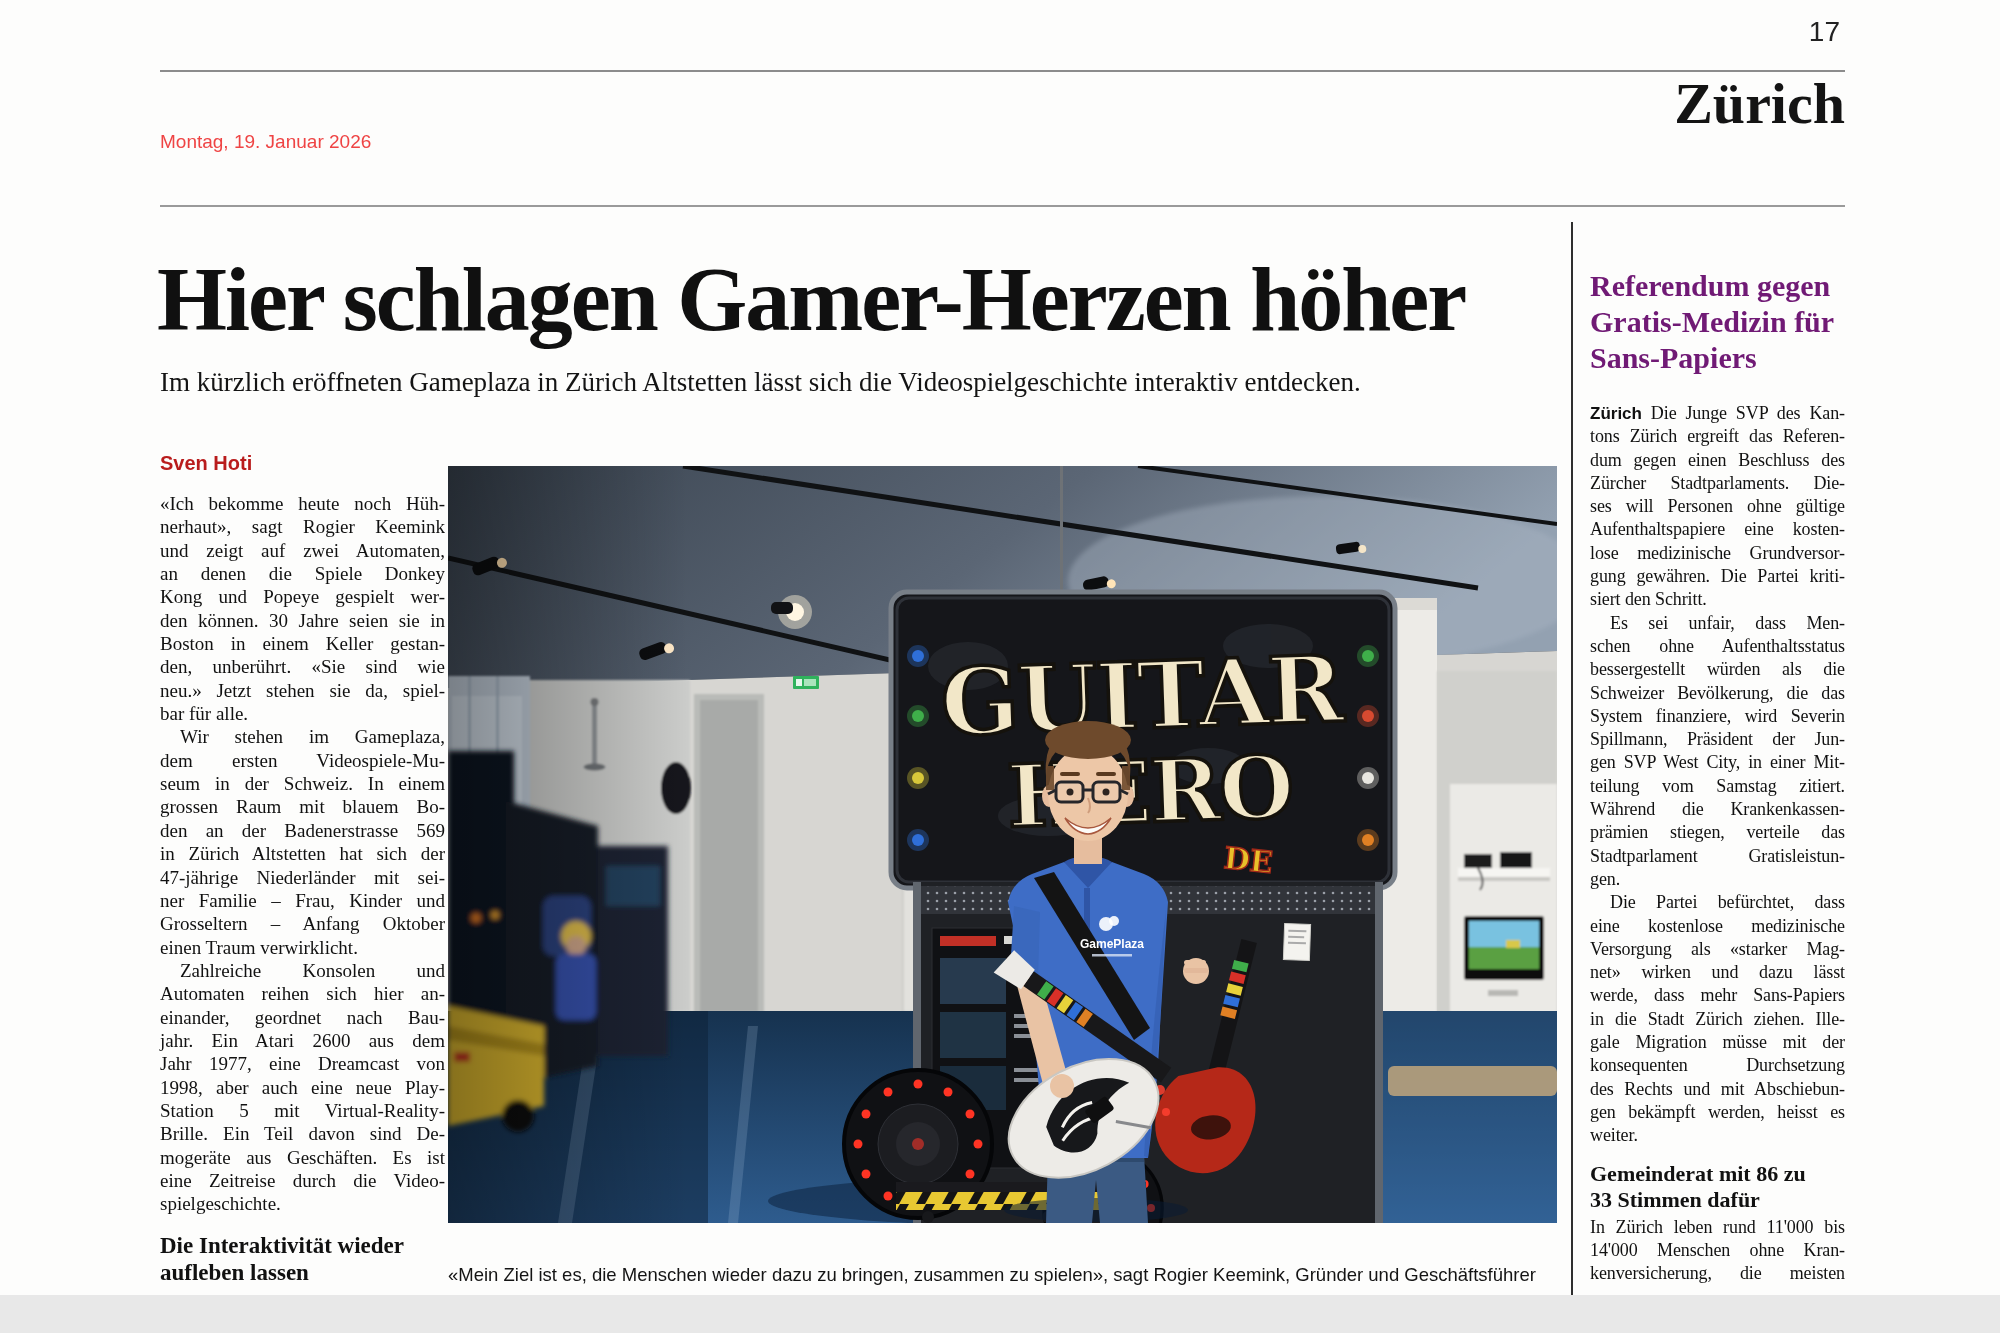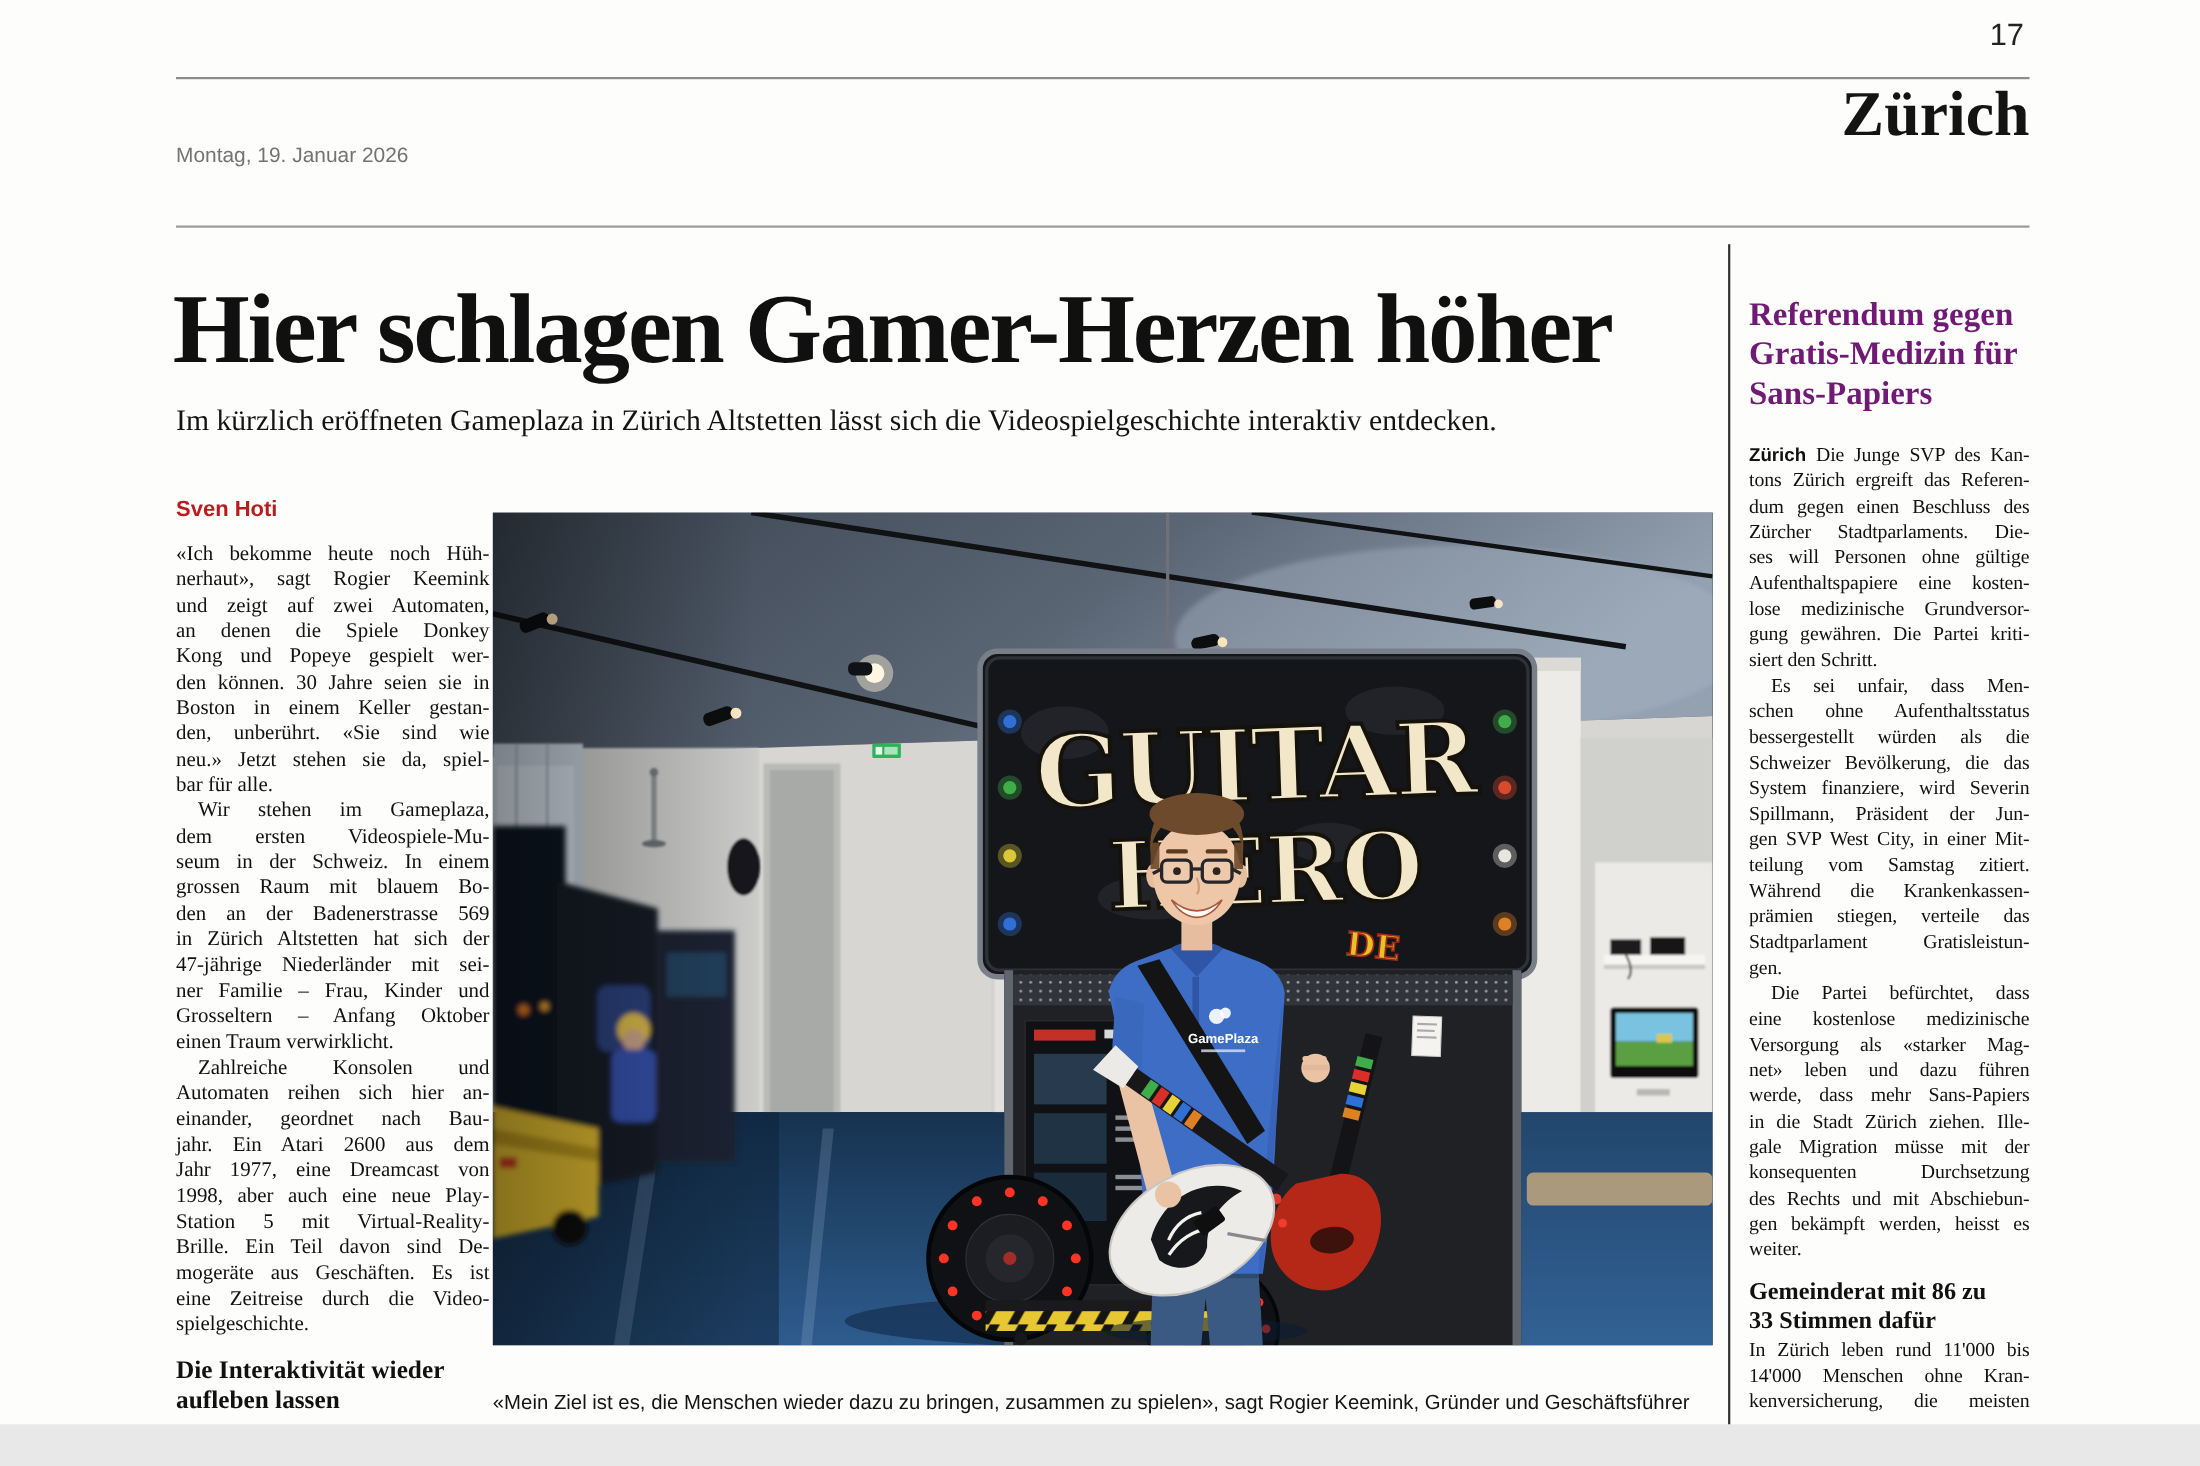--- a/index.html
+++ b/index.html
@@ -2,21 +2,21 @@
 <html><head>
 <meta charset="utf-8">
 <style>
   html,body{margin:0;padding:0;background:#e8e8e8;}
   #page{position:relative;width:2000px;height:1295px;background:#fdfdfc;overflow:hidden;
         font-family:"Liberation Serif",serif;color:#111;}
   .abs{position:absolute;}
   
   #pagenum{top:16px;right:160px;font:28px/32px "Liberation Sans",sans-serif;color:#222;}
   #rule-top{top:70px;left:160px;right:155px;height:2px;background:#8c8c8c;}
-  #dateline{top:131px;left:160px;font:19px/22px "Liberation Sans",sans-serif;color:#737373;}
+  #dateline{top:131px;left:160px;font:19px/22px "Liberation Sans",sans-serif;color:#ef4444;}
   #section-title{top:74px;right:155px;font:bold 58px/60px "Liberation Serif",serif;color:#141414;}
   #rule-section{top:205px;left:160px;right:155px;height:2px;background:#9a9a9a;}
   
   #headline{top:252px;left:157px;width:1420px;font:bold 90px/96px "Liberation Serif",serif;
             letter-spacing:-2px;white-space:nowrap;color:#101010;}
   #subheadline{top:366px;left:160px;width:1400px;font:27px/32px "Liberation Serif",serif;color:#141414;}
   #byline{top:451px;left:160px;font:bold 20px/24px "Liberation Sans",sans-serif;color:#b91c1c;}
   #col-left{top:492px;left:160px;width:285px;}
   
   .bl{text-align:justify;text-align-last:justify;}
@@ -483,21 +483,21 @@
         <div class="bl jl">Spillmann, Präsident der Jun-</div>
         <div class="bl jl">gen SVP West City, in einer Mit-</div>
         <div class="bl jl">teilung vom Samstag zitiert.</div>
         <div class="bl jl">Während die Krankenkassen-</div>
         <div class="bl jl">prämien stiegen, verteile das</div>
         <div class="bl jl">Stadtparlament Gratisleistun-</div>
         <div class="bl jl last">gen.</div>
         <div class="bl jl in">Die Partei befürchtet, dass</div>
         <div class="bl jl">eine kostenlose medizinische</div>
         <div class="bl jl">Versorgung als «starker Mag-</div>
-        <div class="bl jl">net» leben und dazu führen</div>
+        <div class="bl jl">net» wirken und dazu lässt</div>
         <div class="bl jl">werde, dass mehr Sans-Papiers</div>
         <div class="bl jl">in die Stadt Zürich ziehen. Ille-</div>
         <div class="bl jl">gale Migration müsse mit der</div>
         <div class="bl jl">konsequenten Durchsetzung</div>
         <div class="bl jl">des Rechts und mit Abschiebun-</div>
         <div class="bl jl">gen bekämpft werden, heisst es</div>
         <div class="bl jl last">weiter.</div>
         <div class="bl sub sub-first">Gemeinderat mit 86 zu</div>
         <div class="bl sub">33 Stimmen dafür</div>
         <div class="bl jl">In Zürich leben rund 11'000 bis</div>

